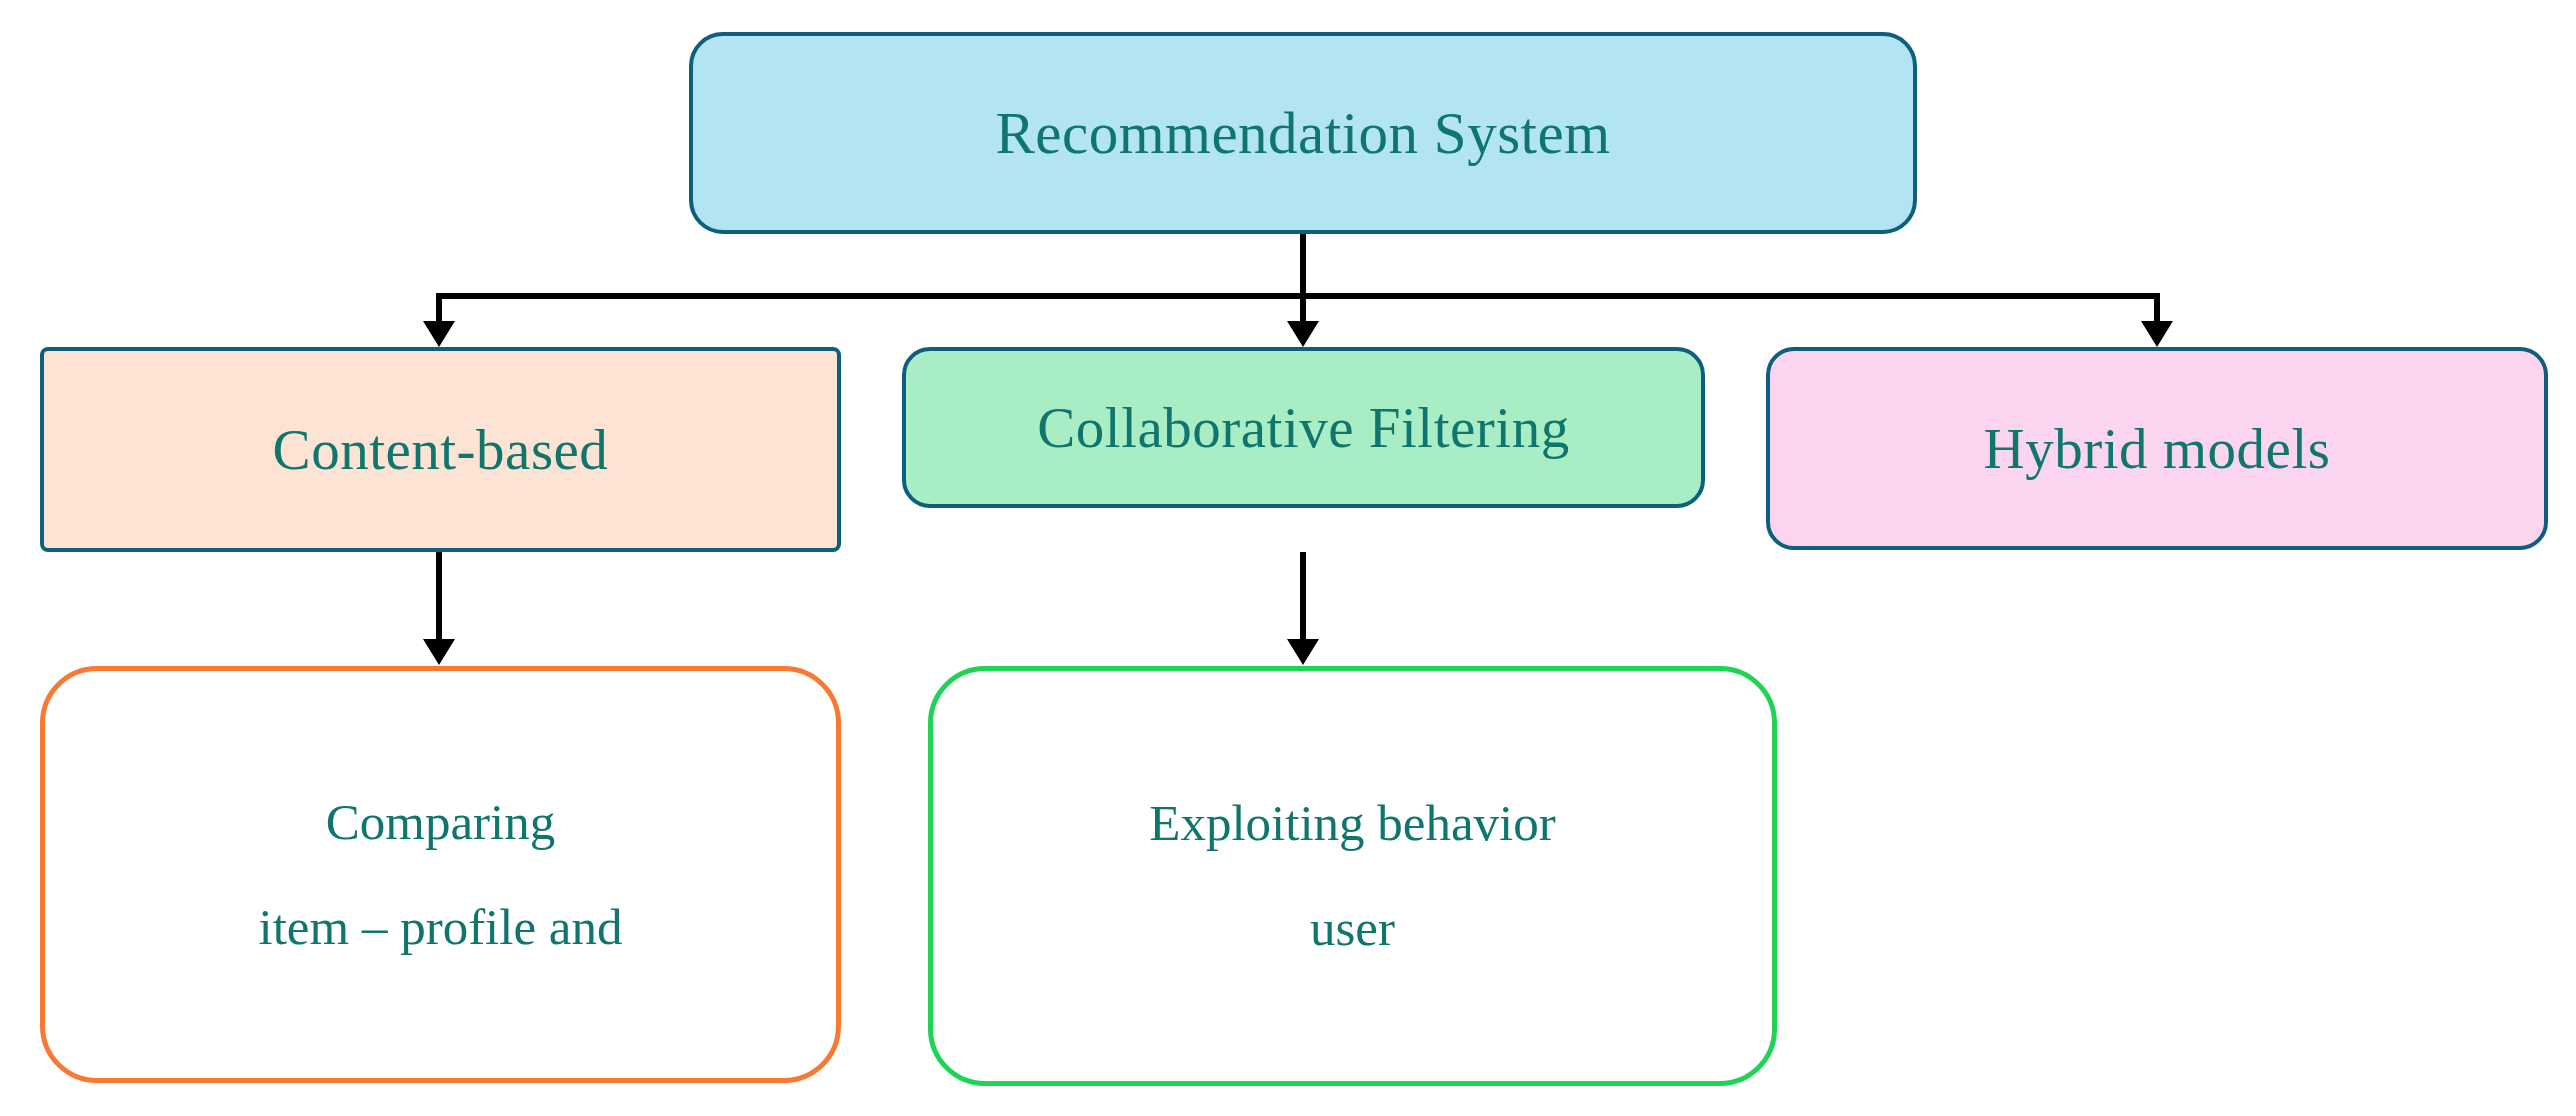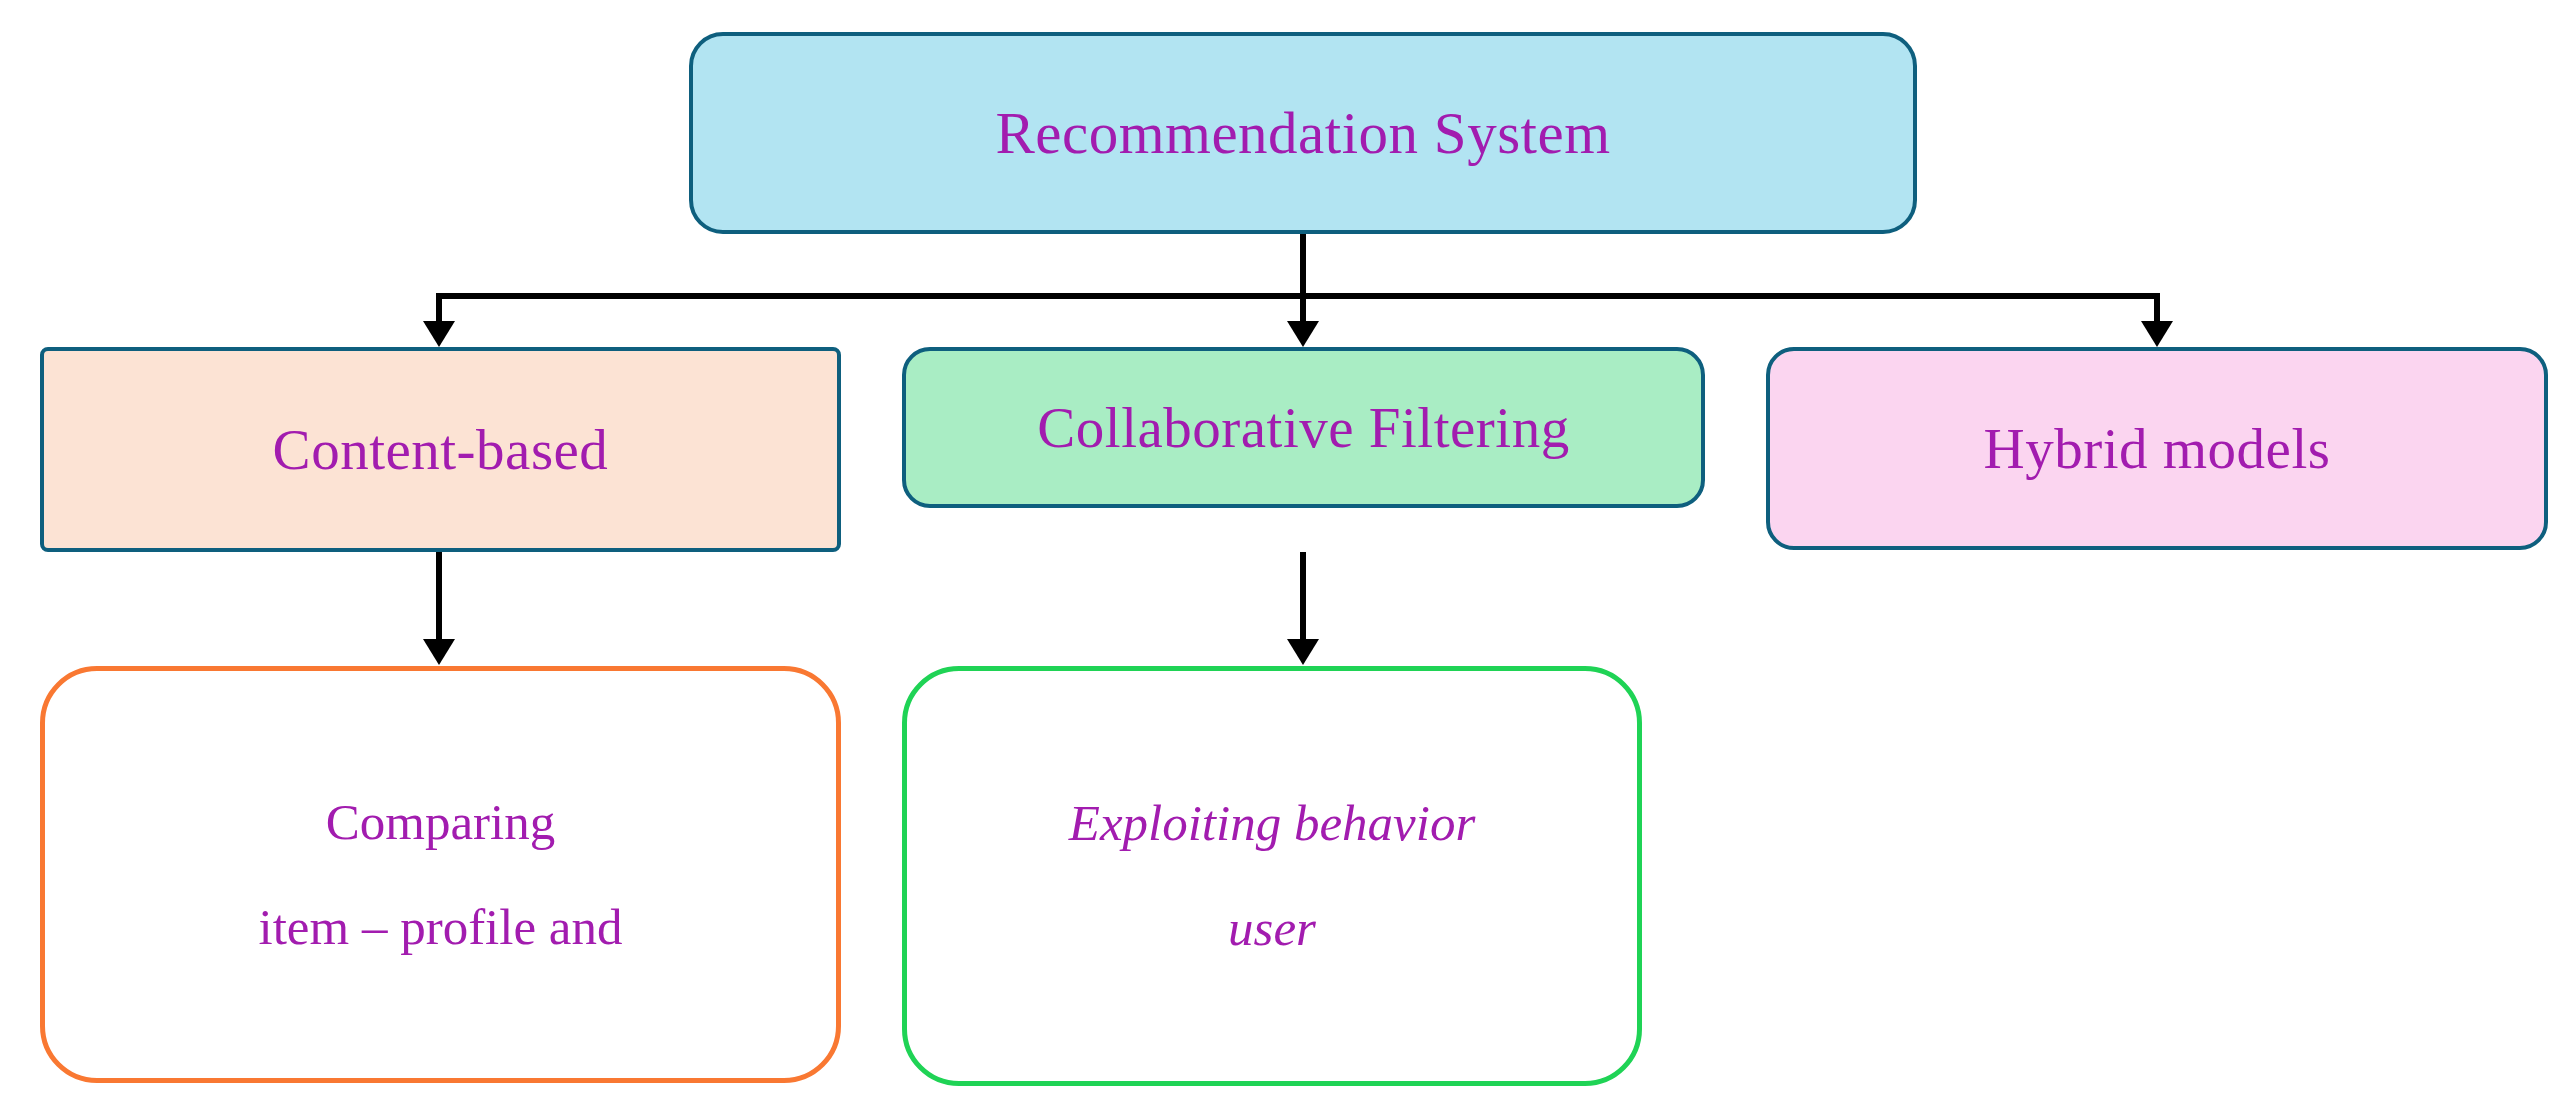--- a/index.html
+++ b/index.html
@@ -6,21 +6,21 @@
     margin: 0;
     padding: 0;
     background: #ffffff;
   }
   .canvas {
     position: relative;
     width: 2576px;
     height: 1116px;
     background: #ffffff;
     font-family: "Liberation Serif", "DejaVu Serif", serif;
-    color: #a21caf;
+    color: #0f766e;
     overflow: hidden;
   }
   .node {
     position: absolute;
     box-sizing: border-box;
     display: flex;
     align-items: center;
     justify-content: center;
     text-align: center;
   }
@@ -31,21 +31,21 @@
   .node-root        { left: 689px;  top: 32px;  width: 1228px; height: 202px; border: 4.7px solid; border-radius: 34px; }
   .node-root .label { font-size: 59px; }
   .node-content     { left: 40px;   top: 347px; width: 801px;  height: 205px; border: 4.7px solid; border-radius: 8px; }
   .node-collab      { left: 902px;  top: 347px; width: 803px;  height: 161px; border: 4.7px solid; border-radius: 28px; }
   .node-hybrid      { left: 1766px; top: 347px; width: 782px;  height: 203px; border: 4.7px solid; border-radius: 28px; }
   .node-detail {
     border-radius: 57px;
     flex-direction: column;
   }
   .node-content-detail { left: 40px;  top: 666px; width: 801px; height: 417px; border: 5.7px solid; }
-  .node-collab-detail  { left: 902px; top: 666px; width: 740px; height: 420px; border: 5.7px solid; font-style: italic; }
+  .node-collab-detail  { left: 928px; top: 666px; width: 849px; height: 420px; border: 5.7px solid; }
   .detail-text {
     font-size: 51px;
     line-height: 2.05;
   }
   .detail-text .line { display: block; }
 
   .connector {
     position: absolute;
     background: #000000;
   }

